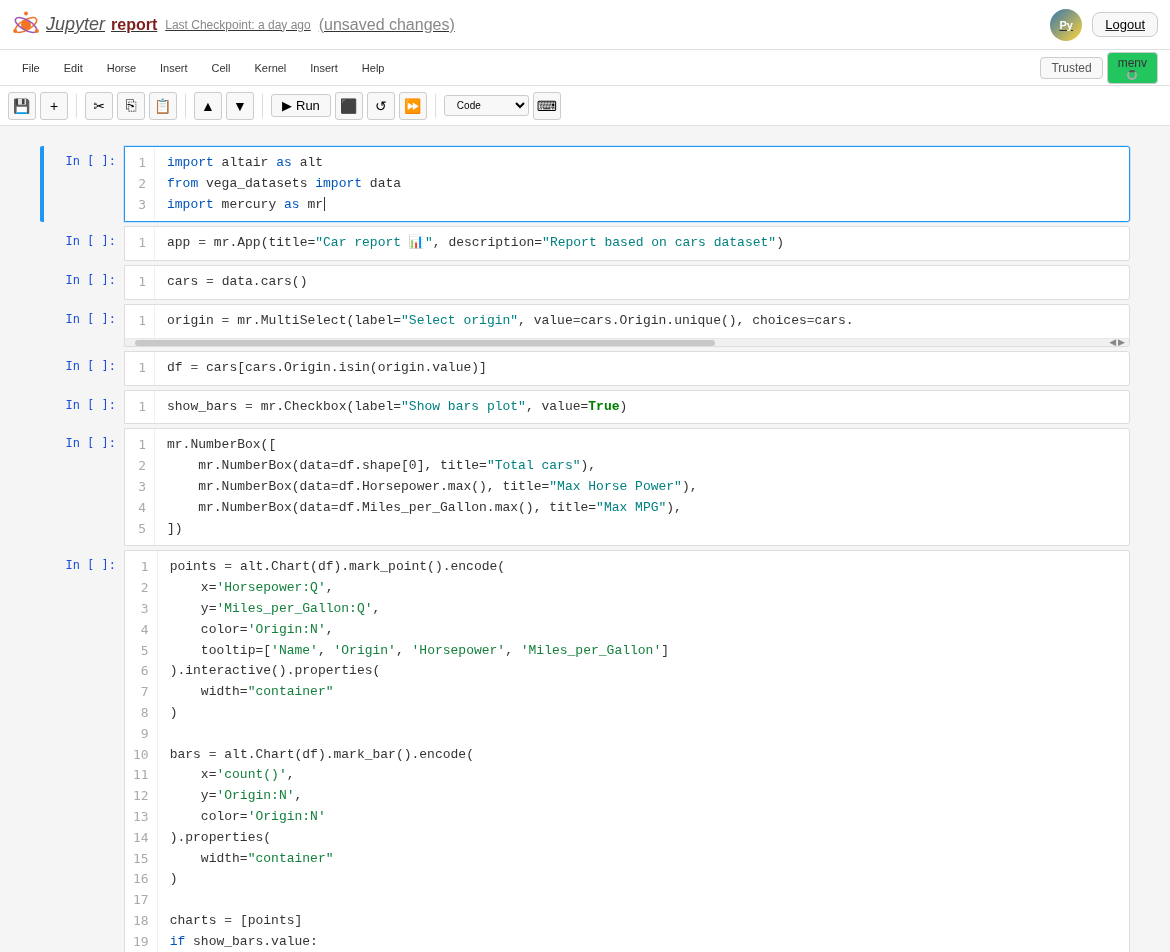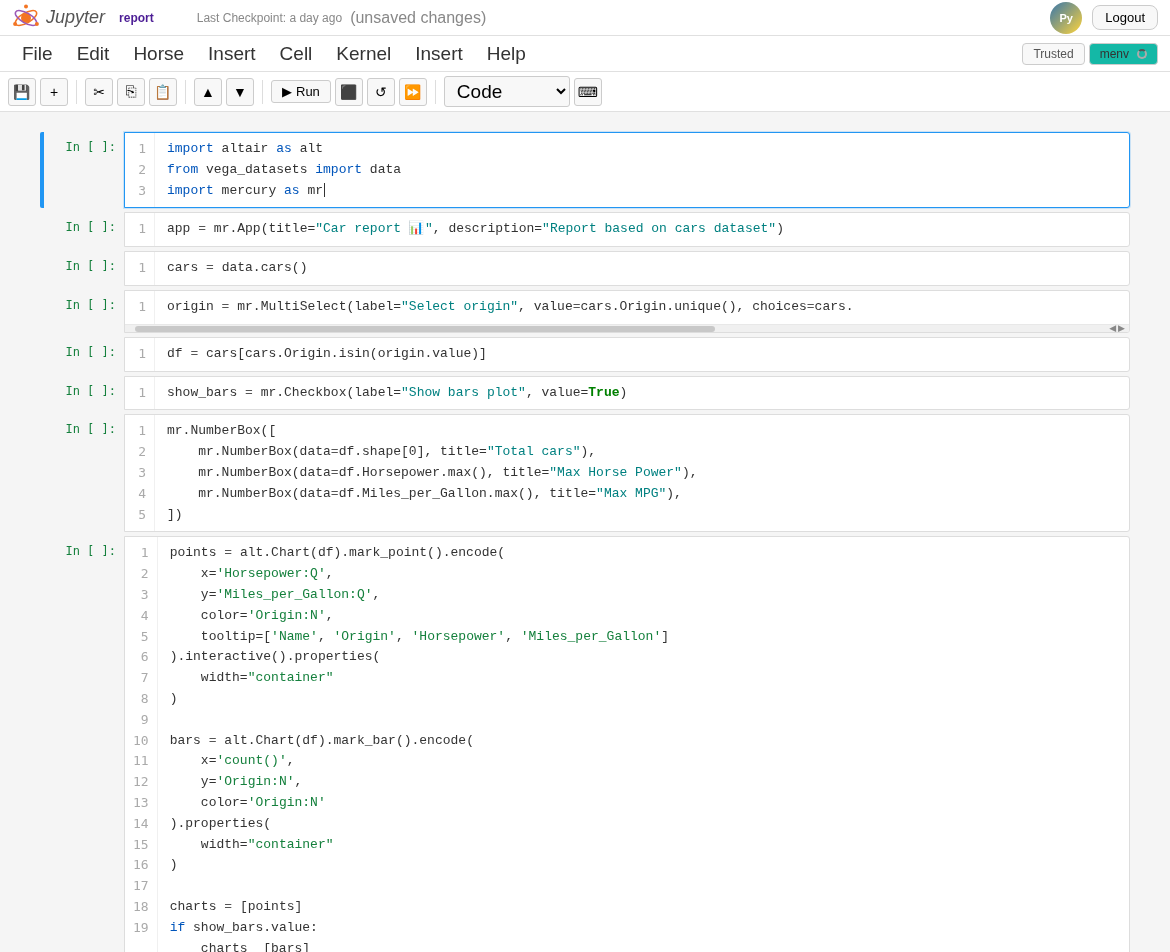--- a/index.html
+++ b/index.html
@@ -9,49 +9,48 @@
       background: #f5f5f5;
       color: #333;
     }
 
     
     #top-navbar {
       display: flex;
       align-items: center;
       background: #fff;
       border-bottom: 1px solid #e0e0e0;
-      height: 36px;
+      height: 50px;
       padding: 0 12px;
-      gap: 8px;
+      text-decoration: underline;
     }
     #jupyter-logo {
       display: flex;
       align-items: center;
       gap: 6px;
       margin-right: 6px;
     }
     .jupyter-icon-svg {
       width: 28px;
       height: 28px;
     }
     #notebook-title-area {
       display: flex;
       align-items: center;
       gap: 8px;
       flex: 1;
     }
     #notebook-name {
-      font-size: 12px;
+      font-size: 16px;
       font-weight: 600;
-      color: #4c1d95;
+      color: #7f1d1d;
     }
     #checkpoint-info {
       font-size: 12px;
       color: #888;
-      margin-left: 35px;
     }
     #unsaved-changes {
       font-size: 16px;
       color: #888;
     }
     #top-right {
       display: flex;
       align-items: center;
       gap: 10px;
     }
@@ -79,42 +78,43 @@
       background: #fff;
       border-bottom: 1px solid #e0e0e0;
       height: 36px;
       padding: 0 12px;
       gap: 4px;
     }
     .menu-item {
       padding: 4px 10px;
       cursor: pointer;
       border-radius: 3px;
-      font-size: 19px;
+      font-size: 11px;
       color: #333;
     }
     #trusted-badge {
       margin-left: auto;
       padding: 3px 10px;
       border: 1px solid #ccc;
       border-radius: 4px;
       font-size: 12px;
       background: #f8f8f8;
       color: #555;
     }
     #menv-btn {
       display: flex;
       align-items: center;
-      gap: 8px;
+      gap: 0;
       padding: 3px 10px;
       border: 1px solid #ccc;
       border-radius: 4px;
       font-size: 12px;
-      background: #14b8a6;
+      background: #22c55e;
       cursor: pointer;
+      flex-direction: column;
     }
     .spinner-circle {
       width: 10px; height: 10px;
       border-radius: 50%;
       border: 2px solid #aaa;
       border-top-color: #555;
       display: inline-block;
     }
 
     
@@ -139,21 +139,21 @@
     .toolbar-separator {
       width: 1px; height: 24px;
       background: #ddd;
       margin: 0 4px;
     }
     #cell-type-select {
       padding: 3px 8px;
       border: 1px solid #ccc;
       border-radius: 3px;
       background: #f8f8f8;
-      font-size: 19px;
+      font-size: 10px;
       cursor: pointer;
     }
     .run-btn {
       display: flex; align-items: center; gap: 4px;
       padding: 3px 10px;
       border: 1px solid #ccc;
       border-radius: 3px;
       background: #f8f8f8;
       cursor: pointer;
       font-size: 13px;
@@ -184,21 +184,21 @@
     }
     .cell-prompt {
       width: 80px;
       flex-shrink: 0;
       display: flex;
       align-items: flex-start;
       justify-content: flex-end;
       padding: 8px 8px 0 0;
       font-family: monospace;
       font-size: 12px;
-      color: #15803d;
+      color: #1d4ed8;
       white-space: nowrap;
     }
     .cell-content {
       flex: 1;
       background: #fff;
       border: 1px solid #ddd;
       border-radius: 0 3px 3px 0;
       overflow: hidden;
     }
     .cell-content.active {

